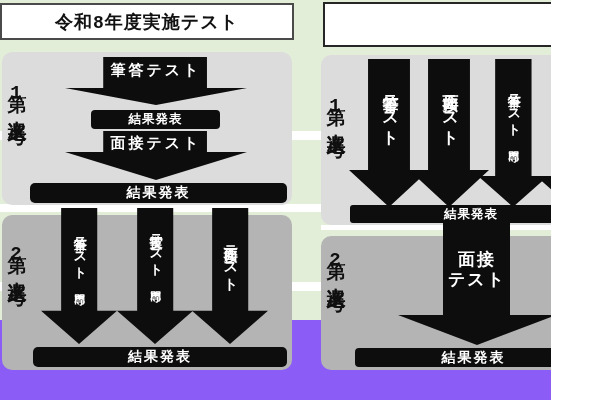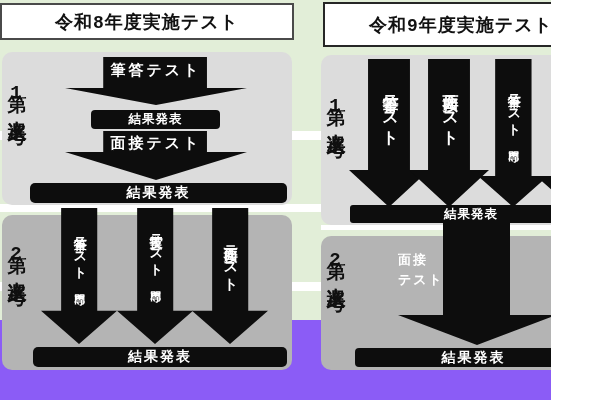--- a/index.html
+++ b/index.html
@@ -50,21 +50,20 @@
   <div class="abs green-bg" style="left:0;top:54;width:597px;height:320px;"></div>
   <div class="abs stripe" style="left:0;top:131px;width:597px;height:9px;"></div>
   <div class="abs stripe" style="left:0;top:204px;width:597px;height:8px;"></div>
   <div class="abs stripe" style="left:0;top:282px;width:597px;height:9px;"></div>
   <div class="abs stripe" style="left:321px;top:225px;width:276px;height:5px;"></div>
 
   <div class="abs title-box left" style="left:0;top:3px;width:290px;height:33px;">
     <span class="title-text">令和8年度実施テスト</span>
   </div>
   <div class="abs title-box right" style="left:323px;top:2px;width:272px;height:41px;">
-    <span class="title-text">令和9年度実施テスト</span>
   </div>
 
   <div class="abs panel panel-light" style="left:2px;top:52px;width:290px;height:153px;"></div>
   <div class="abs panel panel-dark" style="left:2px;top:215px;width:290px;height:155px;"></div>
   <div class="abs panel panel-light" style="left:321px;top:55px;width:276px;height:170px;"></div>
   <div class="abs panel panel-dark" style="left:321px;top:236px;width:276px;height:134px;"></div>
 
   <div class="abs vlabel" style="left:6px;top:80px;">第1次選考</div>
   <div class="abs vlabel" style="left:6px;top:241px;">第2次選考</div>
   <div class="abs vlabel" style="left:325px;top:93px;">第1次選考</div>
@@ -134,21 +133,21 @@
     <div class="arrow-text" style="top:26px;font-size:13px;left:-8px;">
       <span class="vtext"><span>実技テスト</span><span class="sfx" style="font-size:11px;">専門</span></span>
     </div>
   </div>
   <div class="abs bar bar-small" style="left:350px;top:205px;width:242px;height:18px;border-radius:3px;">
     <span>結果発表</span>
   </div>
 
   <div class="arrow" style="left:398px;top:222px;width:158px;height:123px;">
     <div class="arrow-shape" style="clip-path:polygon(28.5% 0,70.9% 0,70.9% 75.6%,100% 75.6%,50% 100%,0 75.6%,28.5% 75.6%);"></div>
-    <div class="arrow-text" style="top:29px;font-size:13px;letter-spacing:2px;line-height:20px;flex-direction:column;align-items:flex-start;">
+    <div class="arrow-text" style="top:29px;font-size:17px;letter-spacing:2px;line-height:20px;flex-direction:column;align-items:center;">
       <span class="htext">面接</span>
       <span class="htext">テスト</span>
     </div>
   </div>
   <div class="abs bar bar-big" style="left:355px;top:348px;width:237px;height:19px;border-radius:4px;">
     <span>結果発表</span>
   </div>
 
 </div>
 

